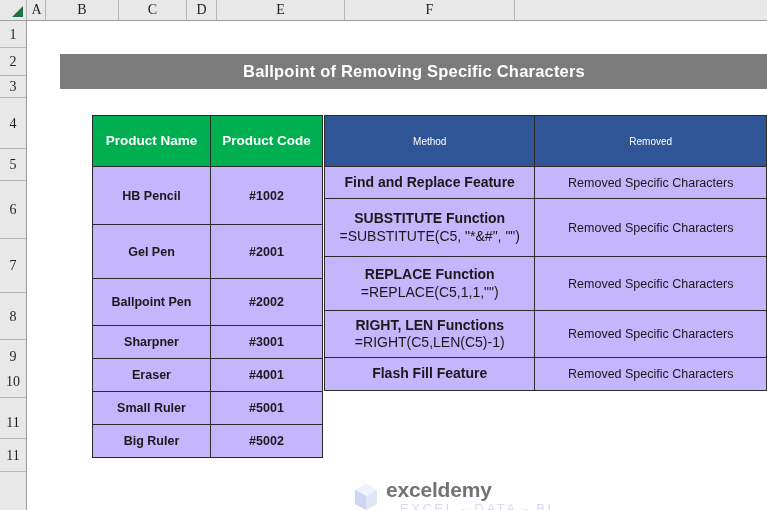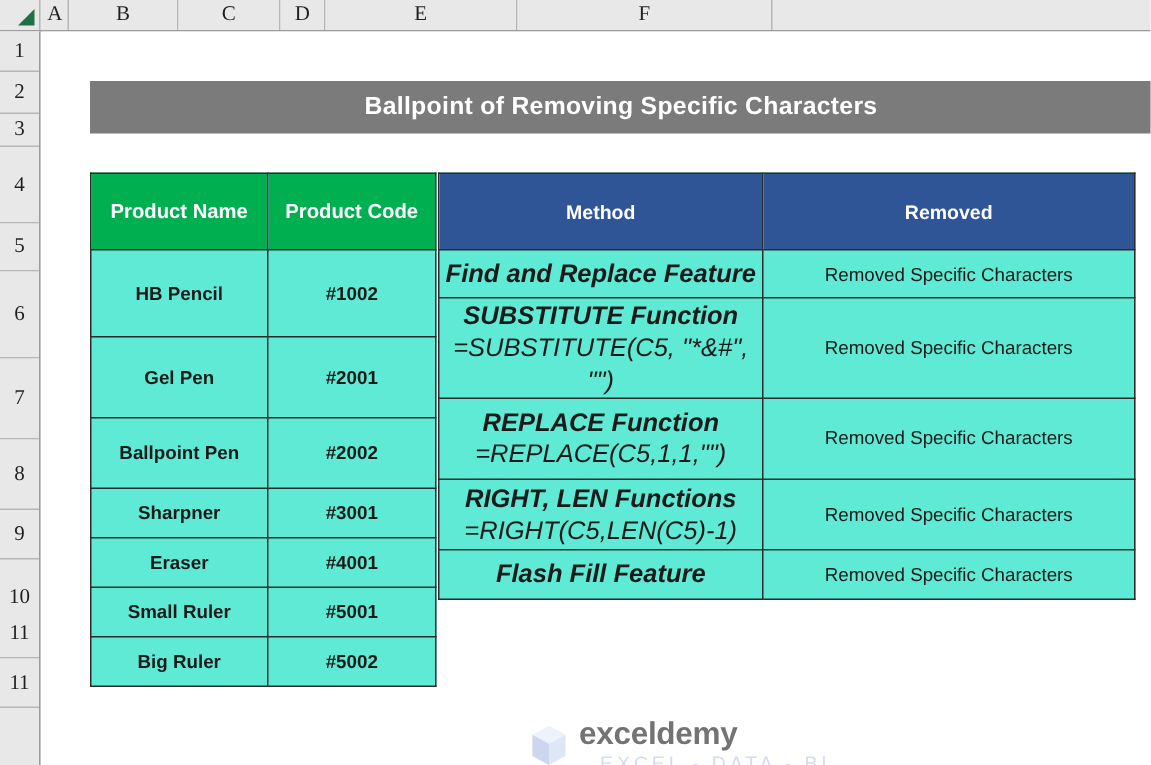--- a/index.html
+++ b/index.html
@@ -112,21 +112,22 @@
     align-items: center;
     justify-content: center;
     box-sizing: border-box;
   }
 
   
   .xl-table {
     position: absolute;
     border-collapse: collapse;
     table-layout: fixed;
-    background: #5eead4;
+    background: #c4b5fd;
+    margin-left: 32px;
   }
   .xl-table td {
     border: 1.4px solid #2b2b2b;
     text-align: center;
     vertical-align: middle;
     box-sizing: border-box;
     padding: 1px 2px;
     color: #1a1a1a;
     overflow: hidden;
   }
@@ -149,28 +150,27 @@
   }
 
   
   #method-table {
     left: 264px;
     top: 94px;
   }
   #method-table .th-blue {
     background: #2f5597;
     color: #ffffff;
-    font-weight: bold;
-    font-size: 13px;
+    font-weight: normal;
+    font-size: 10px;
   }
   #method-table td.method-cell {
-    font-size: 17px;
+    font-size: 14px;
     font-weight: bold;
     line-height: 1.25;
-    font-style: italic;
   }
   #method-table td.method-cell .formula {
     font-weight: normal;
     display: block;
   }
   #method-table td.output-cell {
     font-size: 12.5px;
     font-weight: normal;
   }
 
@@ -238,21 +238,21 @@
       </div>
     <div class="row-cell" style="top:218px;height:54px;line-height:54px;">
         <span>7</span>
       </div>
     <div class="row-cell" style="top:272px;height:47px;line-height:47px;">
         <span>8</span>
       </div>
     <div class="row-cell" style="top:319px;height:33px;line-height:33px;">
         <span>9</span>
       </div>
-    <div class="row-cell" style="top:361px;height:33px;line-height:33px;">
+    <div class="row-cell" style="top:344px;height:33px;line-height:33px;">
         <span>10</span>
       </div>
     <div class="row-cell" style="top:385px;height:33px;line-height:33px;">
         <span>11</span>
       </div>
     <div class="row-cell" style="top:418px;height:33px;line-height:33px;">
         <span>11</span>
       </div>
     <div class="row-cell" style="top:451px;height:38px;line-height:38px;border-bottom:none;">
         <span></span>

